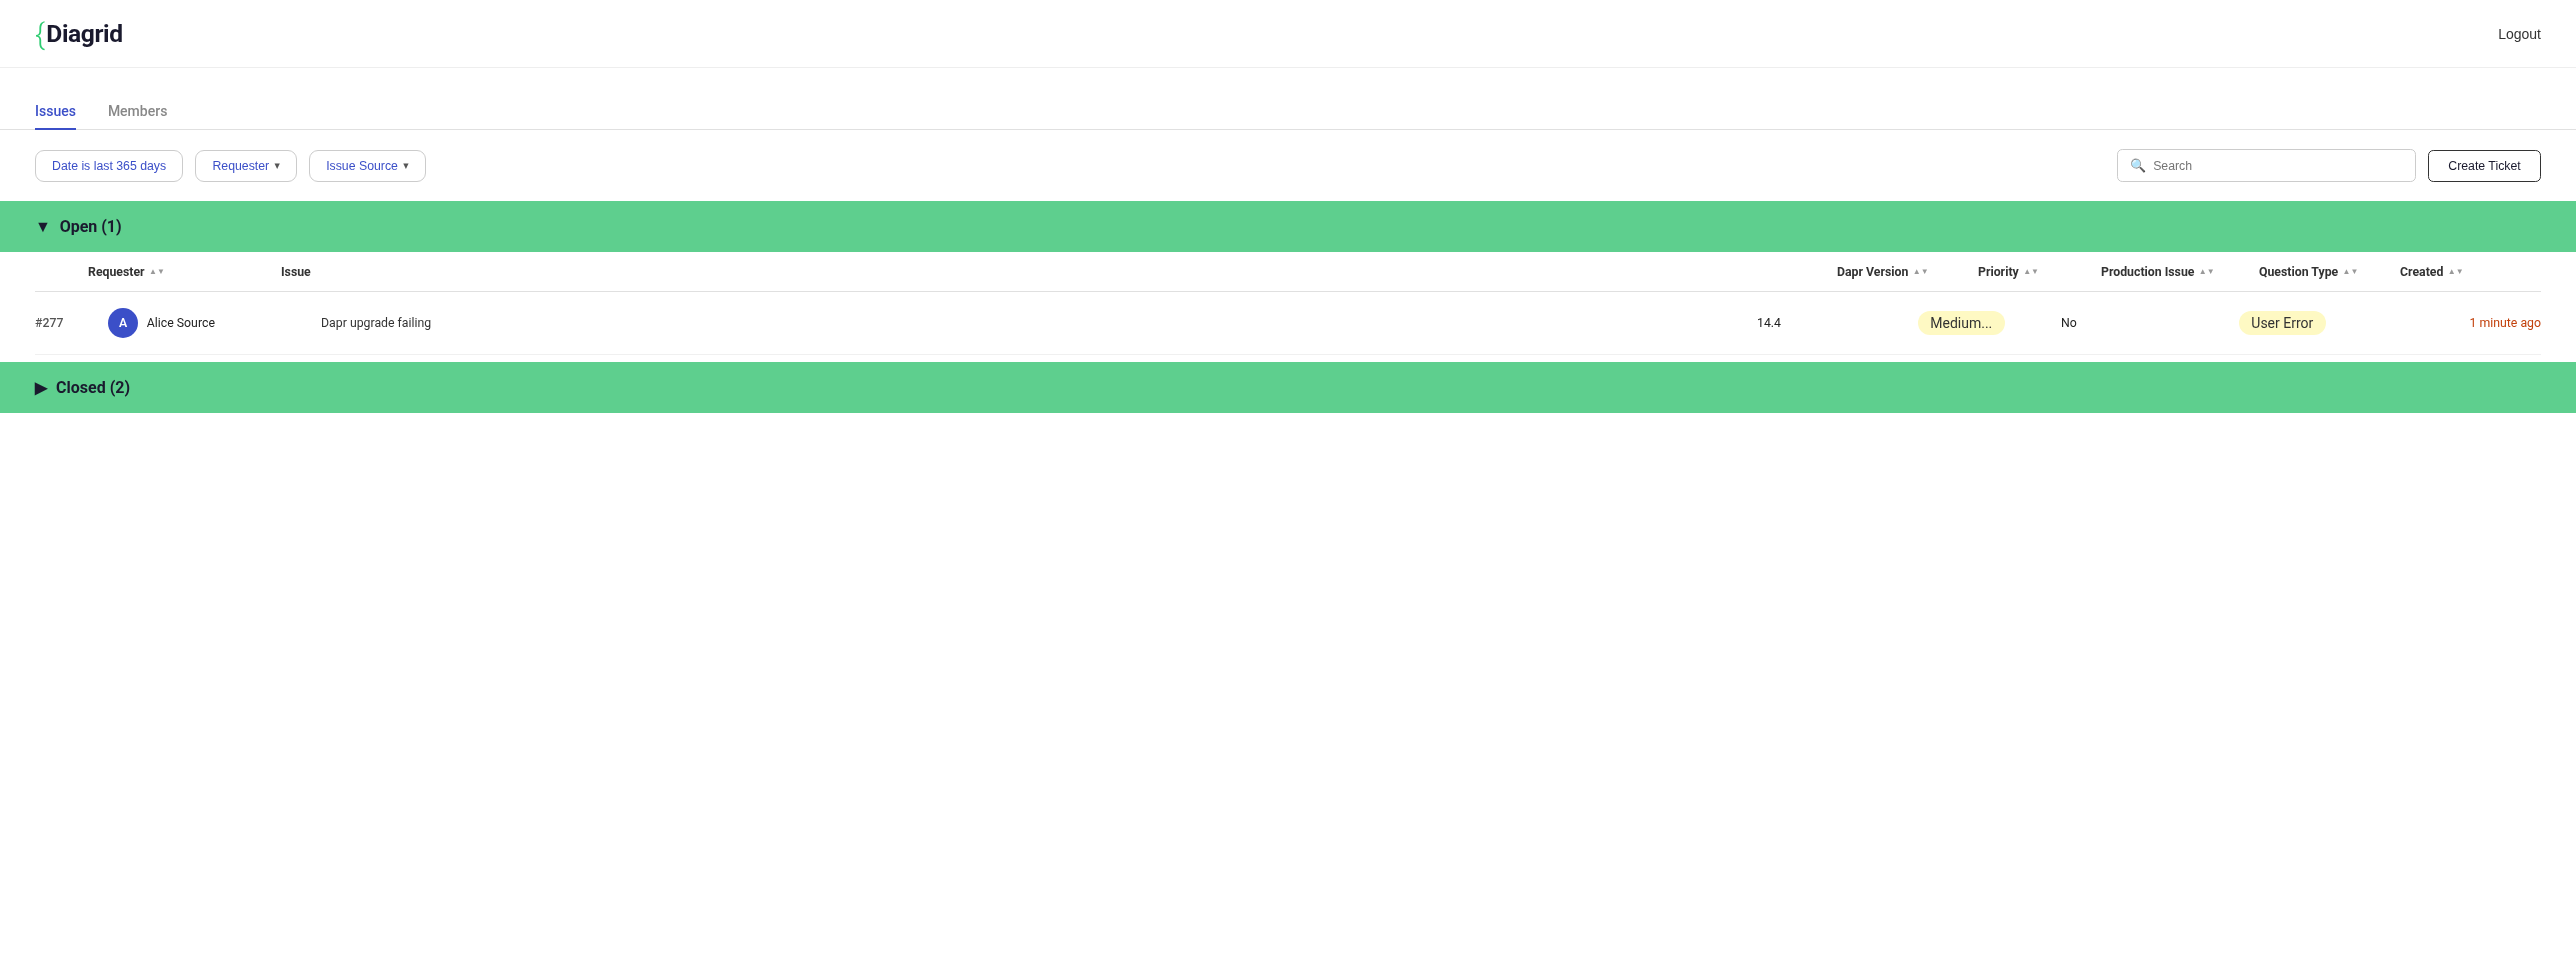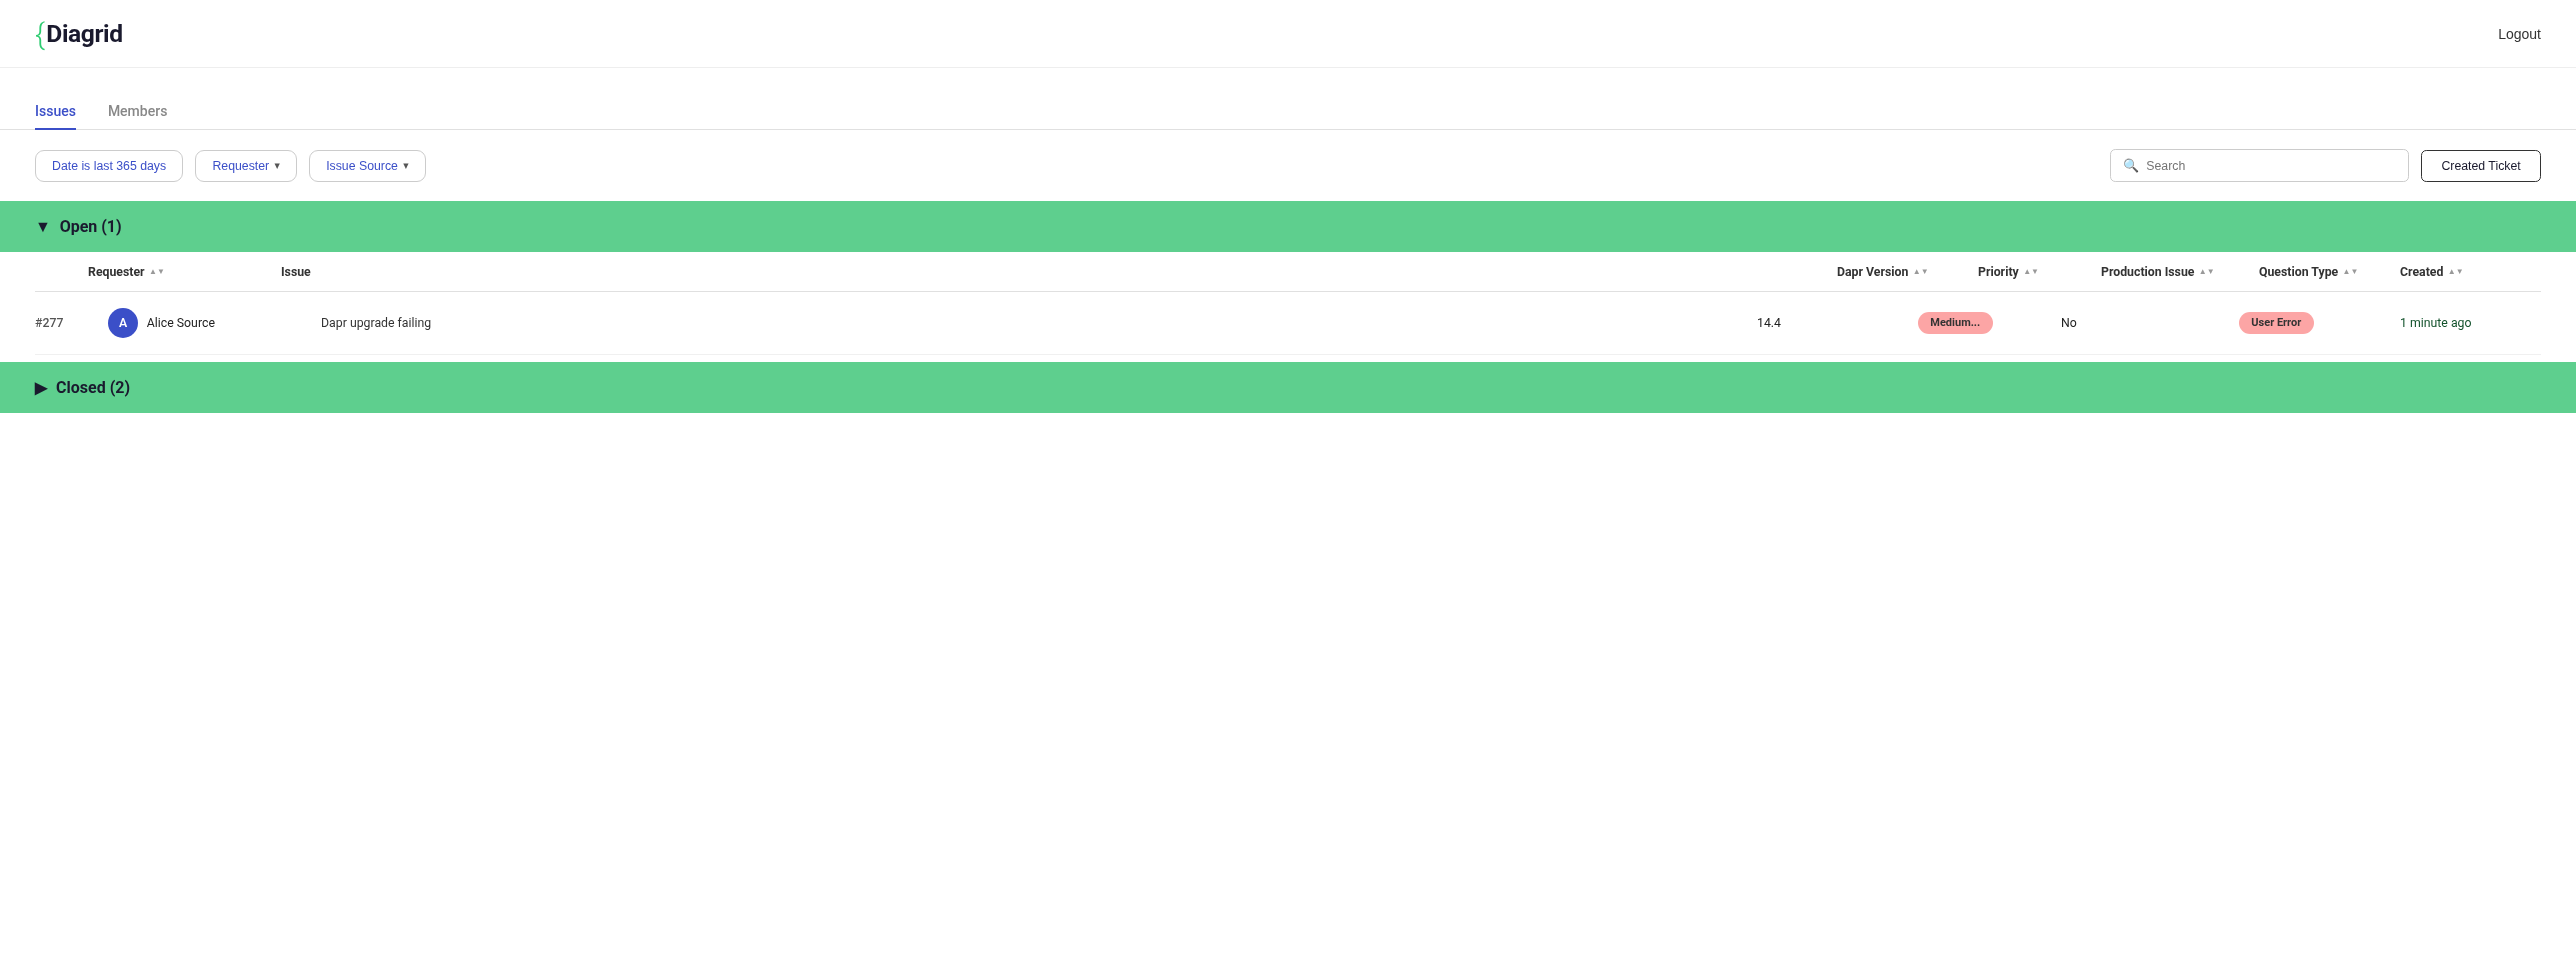--- a/index.html
+++ b/index.html
@@ -202,27 +202,27 @@
       font-size: 12.3px;
       color: #222;
     }
     .issue-text {
       color: #333;
     }
     .badge {
       display: inline-block;
       padding: 4.4px 12.3px;
       border-radius: 17.6px;
-      font-size: 11px;
-      background: #fca5a5;
-      color: #333;
-      font-weight: bold;
+      font-size: 14px;
+      background: #fef9c3;
+      color: #333;
     }
     .created-text {
-      color: #14532d;
+      color: #c2410c;
+      text-align: right;
     }
   </style>
 </head>
 <body>
 
 <header class="header">
   <div class="logo">
     <span class="logo-bracket">{</span>
     <span>Diagrid</span>
   </div>
@@ -243,21 +243,21 @@
     <span class="chevron">▾</span>
   </button>
   <button class="filter-btn">
     <span>Issue Source</span>
     <span class="chevron">▾</span>
   </button>
   <div class="search-container">
     <span class="search-icon">🔍</span>
     <input class="search-input" type="text" placeholder="Search" style="">
   </div>
-  <button class="create-btn">Created Ticket</button>
+  <button class="create-btn">Create Ticket</button>
 </div>
 
 <div class="section-header">
   <span>▼</span>
   <span>Open (1)</span>
 </div>
 
 <div class="table-wrapper">
   <div class="table-header">
     <div class="col-header"></div>

